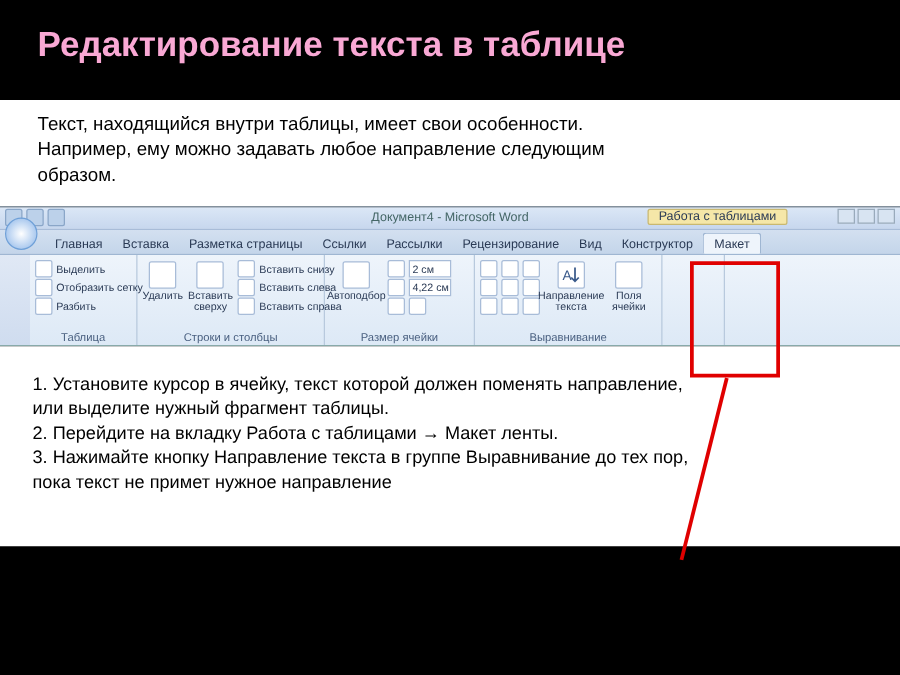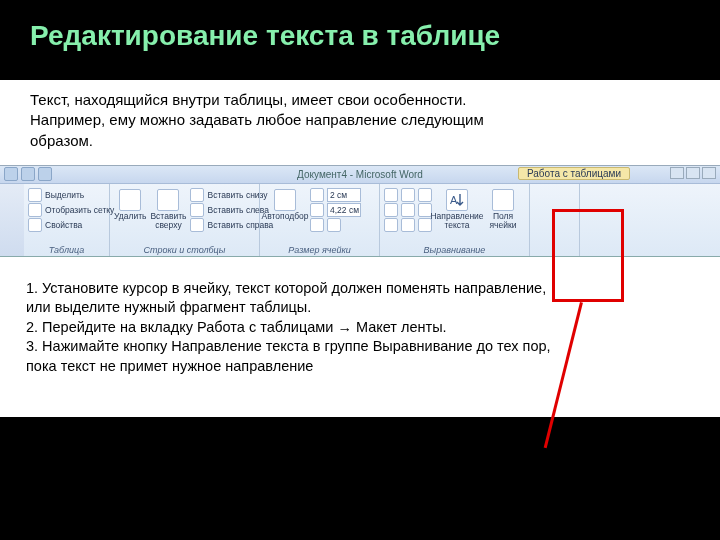--- a/index.html
+++ b/index.html
@@ -1,37 +1,37 @@
 <!DOCTYPE html>
 <html><head>
 <meta charset="utf-8">
 <style>
   * { box-sizing: border-box; margin: 0; padding: 0; }
   body { width: 720px; height: 540px; background: #000; font-family: "Segoe UI", Arial, sans-serif; overflow: hidden; position: relative; }
   .slide { width: 720px; height: 540px; position: relative; }
   .title-bar { padding: 20px 30px 10px 30px; }
-  .title { color: #86efac; font-size: 28px; font-weight: bold; }
+  .title { color: #f9a8d4; font-size: 28px; font-weight: bold; }
   .intro { background: #fff; margin: 18px 0 0 0; padding: 10px 44px 14px 30px; color: #000; font-size: 15px; line-height: 1.35; }
   .ribbon-wrap { width: 720px; }
   .ribbon { width: 720px; background: linear-gradient(#e9eff8,#cfdcef); border-top:1px solid #9ab; border-bottom:1px solid #8aa; font-size: 10px; color:#2a3a55; }
   .r-titlebar { height:18px; display:flex; align-items:center; justify-content:center; background:linear-gradient(#dbe7f6,#c7d7ee); border-bottom:1px solid #a8bcd8; font-size:10px; position:relative;}
   .r-titlebar .qat { position:absolute; left:4px; top:1px; display:flex; gap:3px;}
   .r-titlebar .qat span{ width:14px; height:14px; background:#bcd1ea; border:1px solid #8aa6c8; border-radius:2px; display:inline-block;}
   .r-titlebar .doc-title{ color:#466; }
   .r-titlebar .ctx { position:absolute; right:90px; top:1px; background:#f5e7a8; padding:0 8px; border:1px solid #c9b870; border-radius:2px;}
   .r-titlebar .winbtns{ position:absolute; right:4px; top:1px; display:flex; gap:2px;}
   .r-titlebar .winbtns span{ width:14px; height:12px; background:#d8e4f2; border:1px solid #9ab; display:inline-block;}
   .r-tabs { height:20px; display:flex; align-items:flex-end; gap:0; padding-left:36px; background:linear-gradient(#d3e0f0,#c4d5ea); border-bottom:1px solid #9fb6d2; position:relative;}
   .r-tabs .office-btn{ position:absolute; left:4px; top:-10px; width:26px; height:26px; border-radius:50%; background:radial-gradient(#fff,#8ab4e8); border:1px solid #6fa0d8;}
   .r-tab { padding:3px 8px 2px 8px; color:#2a3a55; cursor:default;}
   .r-tab.active { background:#eef4fb; border:1px solid #9fb6d2; border-bottom:none; border-radius:3px 3px 0 0;}
   .r-groups { display:flex; height:72px; background:linear-gradient(#eef4fb,#dde9f6);margin-left:24px;}
   .r-group { border-right:1px solid #b8c9dd; display:flex; flex-direction:column; justify-content:space-between; padding:3px 4px 1px 4px;}
   .r-group-body { display:flex; gap:4px; align-items:flex-start; flex:1;}
-  .r-group-label { text-align:center; font-size:9px; color:#4a6080; padding-top:1px;font-style:italic;}
+  .r-group-label { text-align:center; font-size:9px; color:#4a6080; padding-top:1px;}
   .bigbtn { display:flex; flex-direction:column; align-items:center; width:42px; padding-top:2px; gap:1px;}
   .bigbtn .ic { width:22px; height:22px; background:#fff; border:1px solid #a8bcd8; border-radius:2px; display:flex; align-items:center; justify-content:center;}
   .bigbtn .lbl { font-size:8.5px; text-align:center; line-height:1.05;}
   .stack { display:flex; flex-direction:column; gap:1px; padding-top:1px;}
   .srow { display:flex; align-items:center; gap:3px; font-size:8.5px; white-space:nowrap;}
   .srow .ic{ width:14px; height:14px; background:#fff; border:1px solid #a8bcd8; border-radius:2px; display:inline-block;}
   .spin { width:34px; height:14px; background:#fff; border:1px solid #a8bcd8; font-size:8.5px; padding:0 2px; display:inline-flex; align-items:center;}
   .redbox { position:absolute; border:3px solid #e00000; pointer-events:none;}
   .redline { position:absolute; background:#e00000; pointer-events:none; transform-origin: top left;}
   .body-text { background:#fff; padding:22px 26px 40px 26px; color:#000; font-size:14.5px; line-height:1.35;}
@@ -63,37 +63,49 @@
         </div>
         <span class="doc-title">Документ4 - Microsoft Word</span>
         <span class="ctx">Работа с таблицами</span>
         <div class="winbtns">
           <span></span>
           <span></span>
           <span></span>
         </div>
       </div>
 
+      <div class="r-tabs">
+        <div class="office-btn"></div>
+        <div class="r-tab">Главная</div>
+        <div class="r-tab">Вставка</div>
+        <div class="r-tab">Разметка страницы</div>
+        <div class="r-tab">Ссылки</div>
+        <div class="r-tab">Рассылки</div>
+        <div class="r-tab">Рецензирование</div>
+        <div class="r-tab">Вид</div>
+        <div class="r-tab">Конструктор</div>
+        <div class="r-tab active">Макет</div>
+      </div>
 
       <div class="r-groups">
 
         <div class="r-group" style="width:86px">
           <div class="r-group-body">
             <div class="stack">
               <div class="srow">
                   <span class="ic"></span>
                   <span>Выделить</span>
                 </div>
               <div class="srow">
                   <span class="ic"></span>
                   <span>Отобразить сетку</span>
                 </div>
               <div class="srow">
                   <span class="ic"></span>
-                  <span>Свойства</span>
+                  <span>Разбить</span>
                 </div>
             </div>
           </div>
           <div class="r-group-label">Таблица</div>
         </div>
 
         <div class="r-group" style="width:150px">
           <div class="r-group-body">
             <div class="bigbtn">
               <span class="ic"></span>

